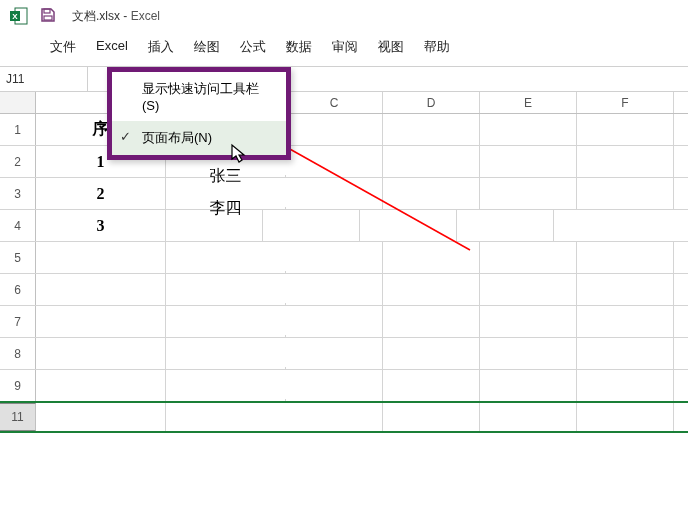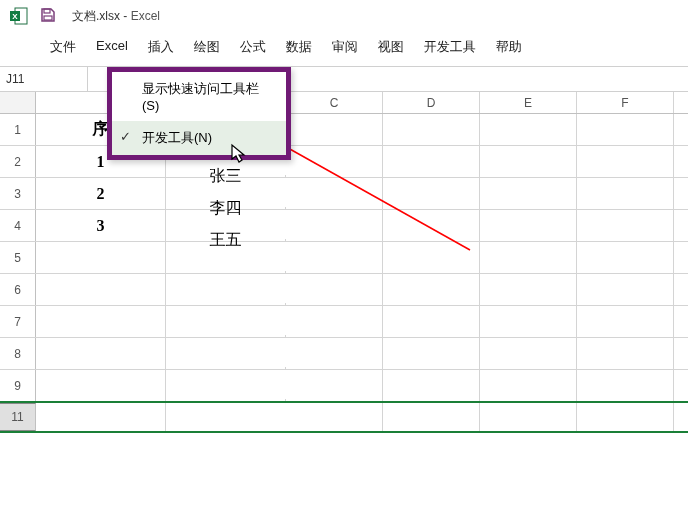--- a/index.html
+++ b/index.html
@@ -187,21 +187,20 @@
 
 <div class="menubar">
   <div class="menu-item">文件</div>
   <div class="menu-item">Excel</div>
   <div class="menu-item">插入</div>
   <div class="menu-item">绘图</div>
   <div class="menu-item">公式</div>
   <div class="menu-item">数据</div>
   <div class="menu-item">审阅</div>
   <div class="menu-item">视图</div>
-  <div class="menu-item">开发工具</div>
   <div class="menu-item">帮助</div>
 </div>
 
 <div class="namebox-row">
   <div class="namebox">J11</div>
 </div>
 
 <div class="sheet-area">
   <div class="col-headers">
     <div class="corner"></div>
@@ -236,21 +235,20 @@
       <div class="cell col-A bold">2</div>
       <div class="cell col-B">李四</div>
       <div class="cell col-std"></div>
       <div class="cell col-std"></div>
       <div class="cell col-std"></div>
       <div class="cell col-std"></div>
     </div>
     <div class="row">
       <div class="row-h">4</div>
       <div class="cell col-A bold">3</div>
-      <div class="cell col-B">王五</div>
       <div class="cell col-std"></div>
       <div class="cell col-std"></div>
       <div class="cell col-std"></div>
       <div class="cell col-std"></div>
     </div>
     <div class="row">
       <div class="row-h">5</div>
       <div class="cell col-A"></div>
       <div class="cell col-B"></div>
       <div class="cell col-std"></div>
@@ -305,21 +303,21 @@
     </div>
   </div>
 </div>
 
 <div class="context-menu">
   <div class="ctx-item">
     <span><span>显示快速访问工具栏(S)</span></span>
   </div>
   <div class="ctx-item hover">
     <span class="ctx-check">✓</span>
-    <span><span>开发工具(N)</span></span>
+    <span><span>页面布局(N)</span></span>
   </div>
 </div>
 
 <svg class="arrow-annotation" width="220" height="140">
   <defs>
     <marker id="arrhead" markerWidth="10" markerHeight="8" refX="2" refY="4" orient="auto">
       <polygon points="10 0, 0 4, 10 8" fill="#ff0000"></polygon>
     </marker>
   </defs>
   <line x1="190" y1="120" x2="8" y2="18" stroke="#ff0000" stroke-width="1.5" marker-end="url(#arrhead)"></line>

